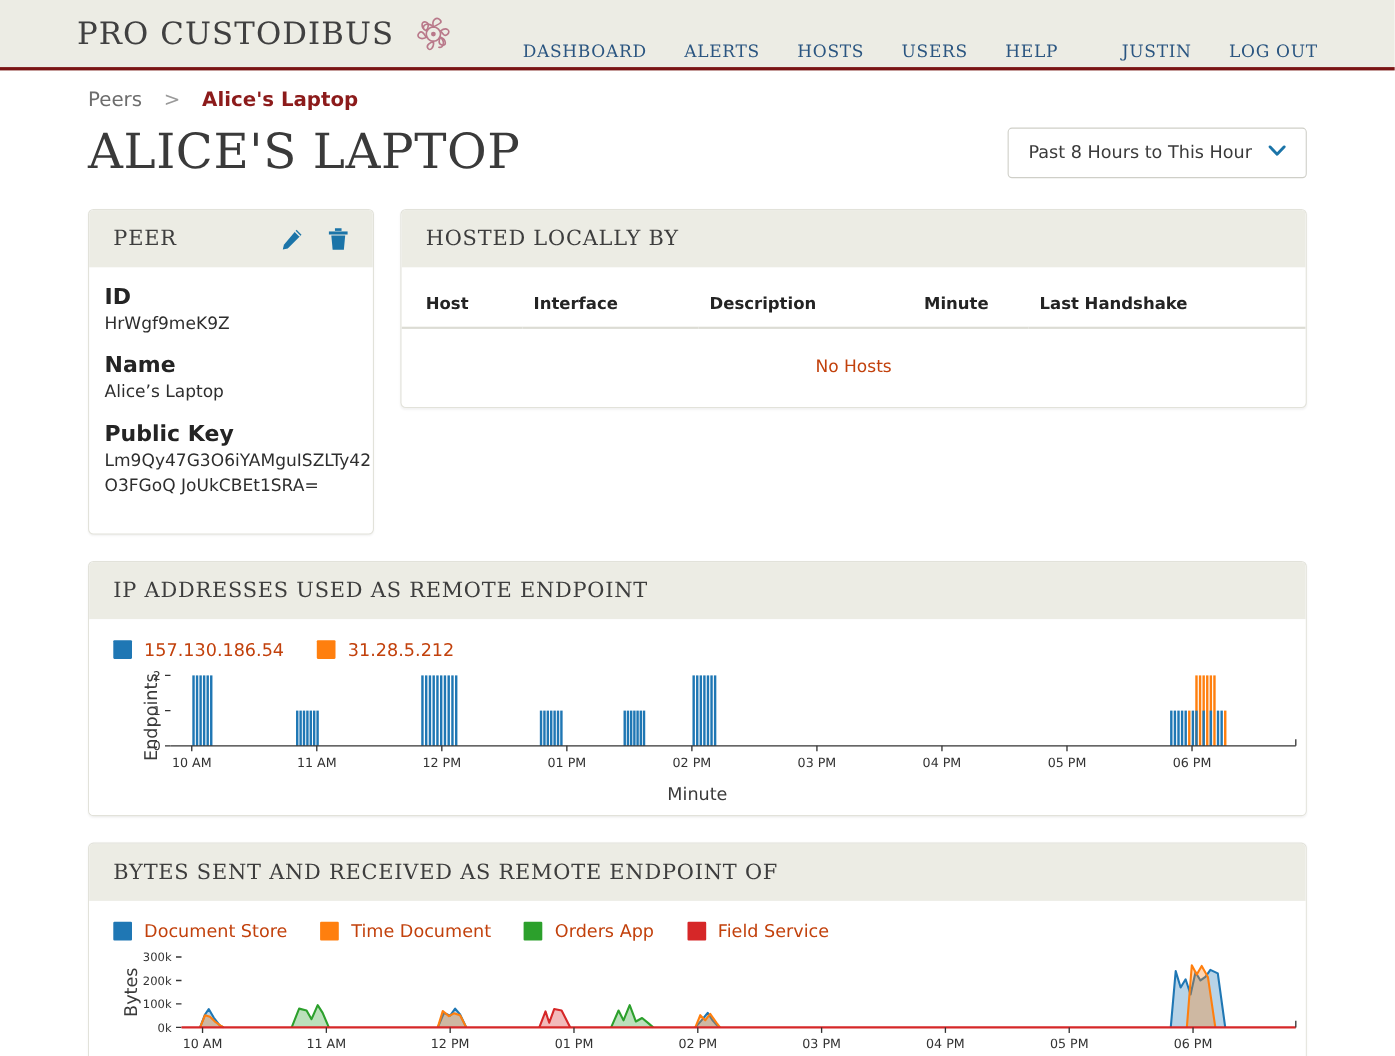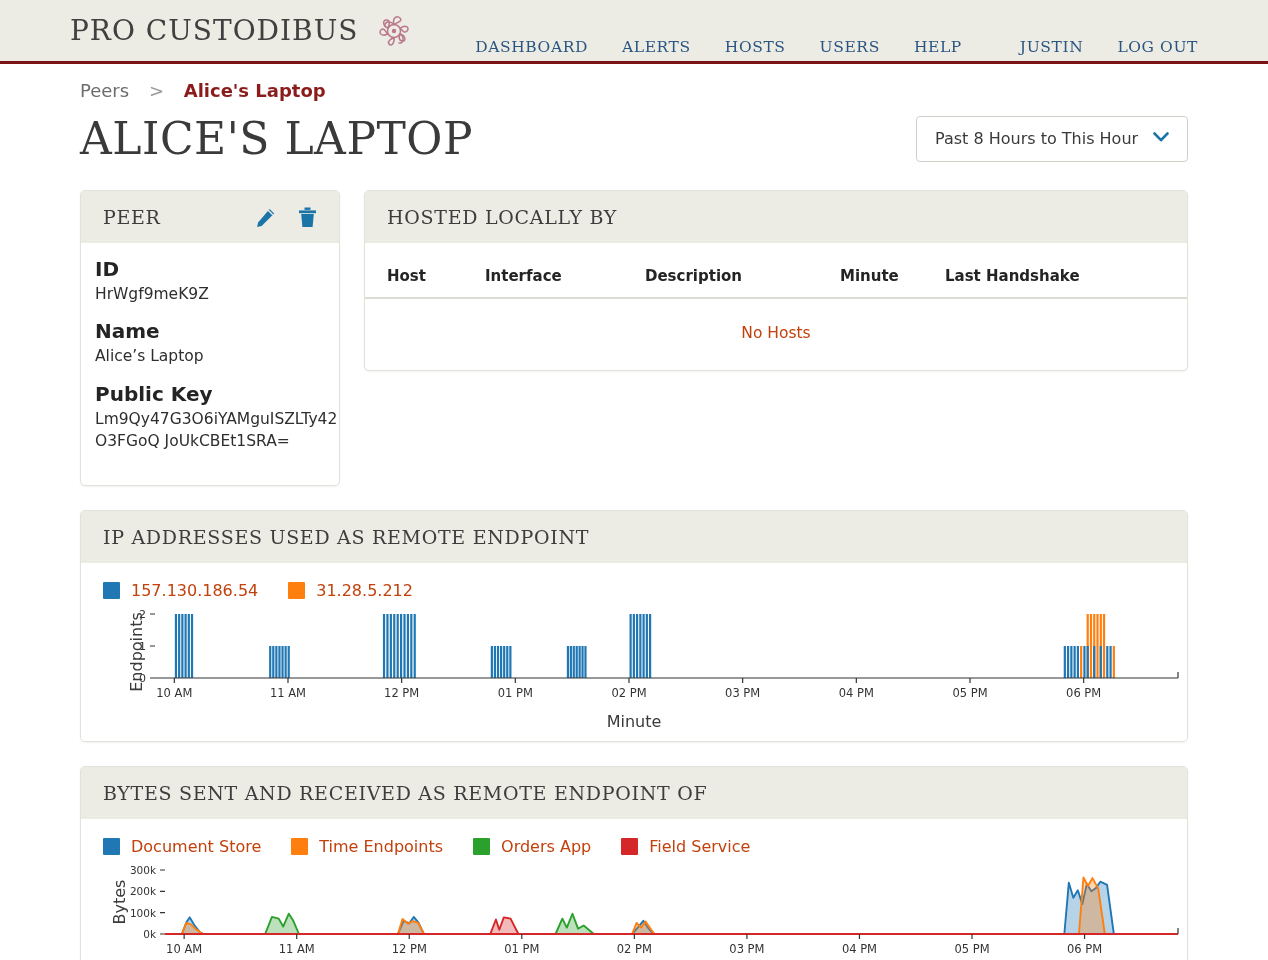--- a/index.html
+++ b/index.html
@@ -374,21 +374,21 @@
     <h2>BYTES SENT AND RECEIVED AS REMOTE ENDPOINT OF</h2>
   </div>
   <div class="panel-body">
     <div class="legend">
       <div class="legend-item">
         <span class="legend-swatch" style="background:#1f77b4"></span>
         <span class="legend-label">Document Store</span>
       </div>
       <div class="legend-item">
         <span class="legend-swatch" style="background:#ff7f0e"></span>
-        <span class="legend-label">Time Endpoints</span>
+        <span class="legend-label">Time Document</span>
       </div>
       <div class="legend-item">
         <span class="legend-swatch" style="background:#2ca02c"></span>
         <span class="legend-label">Orders App</span>
       </div>
       <div class="legend-item">
         <span class="legend-swatch" style="background:#d62728"></span>
         <span class="legend-label">Field Service</span>
       </div>
     </div>

